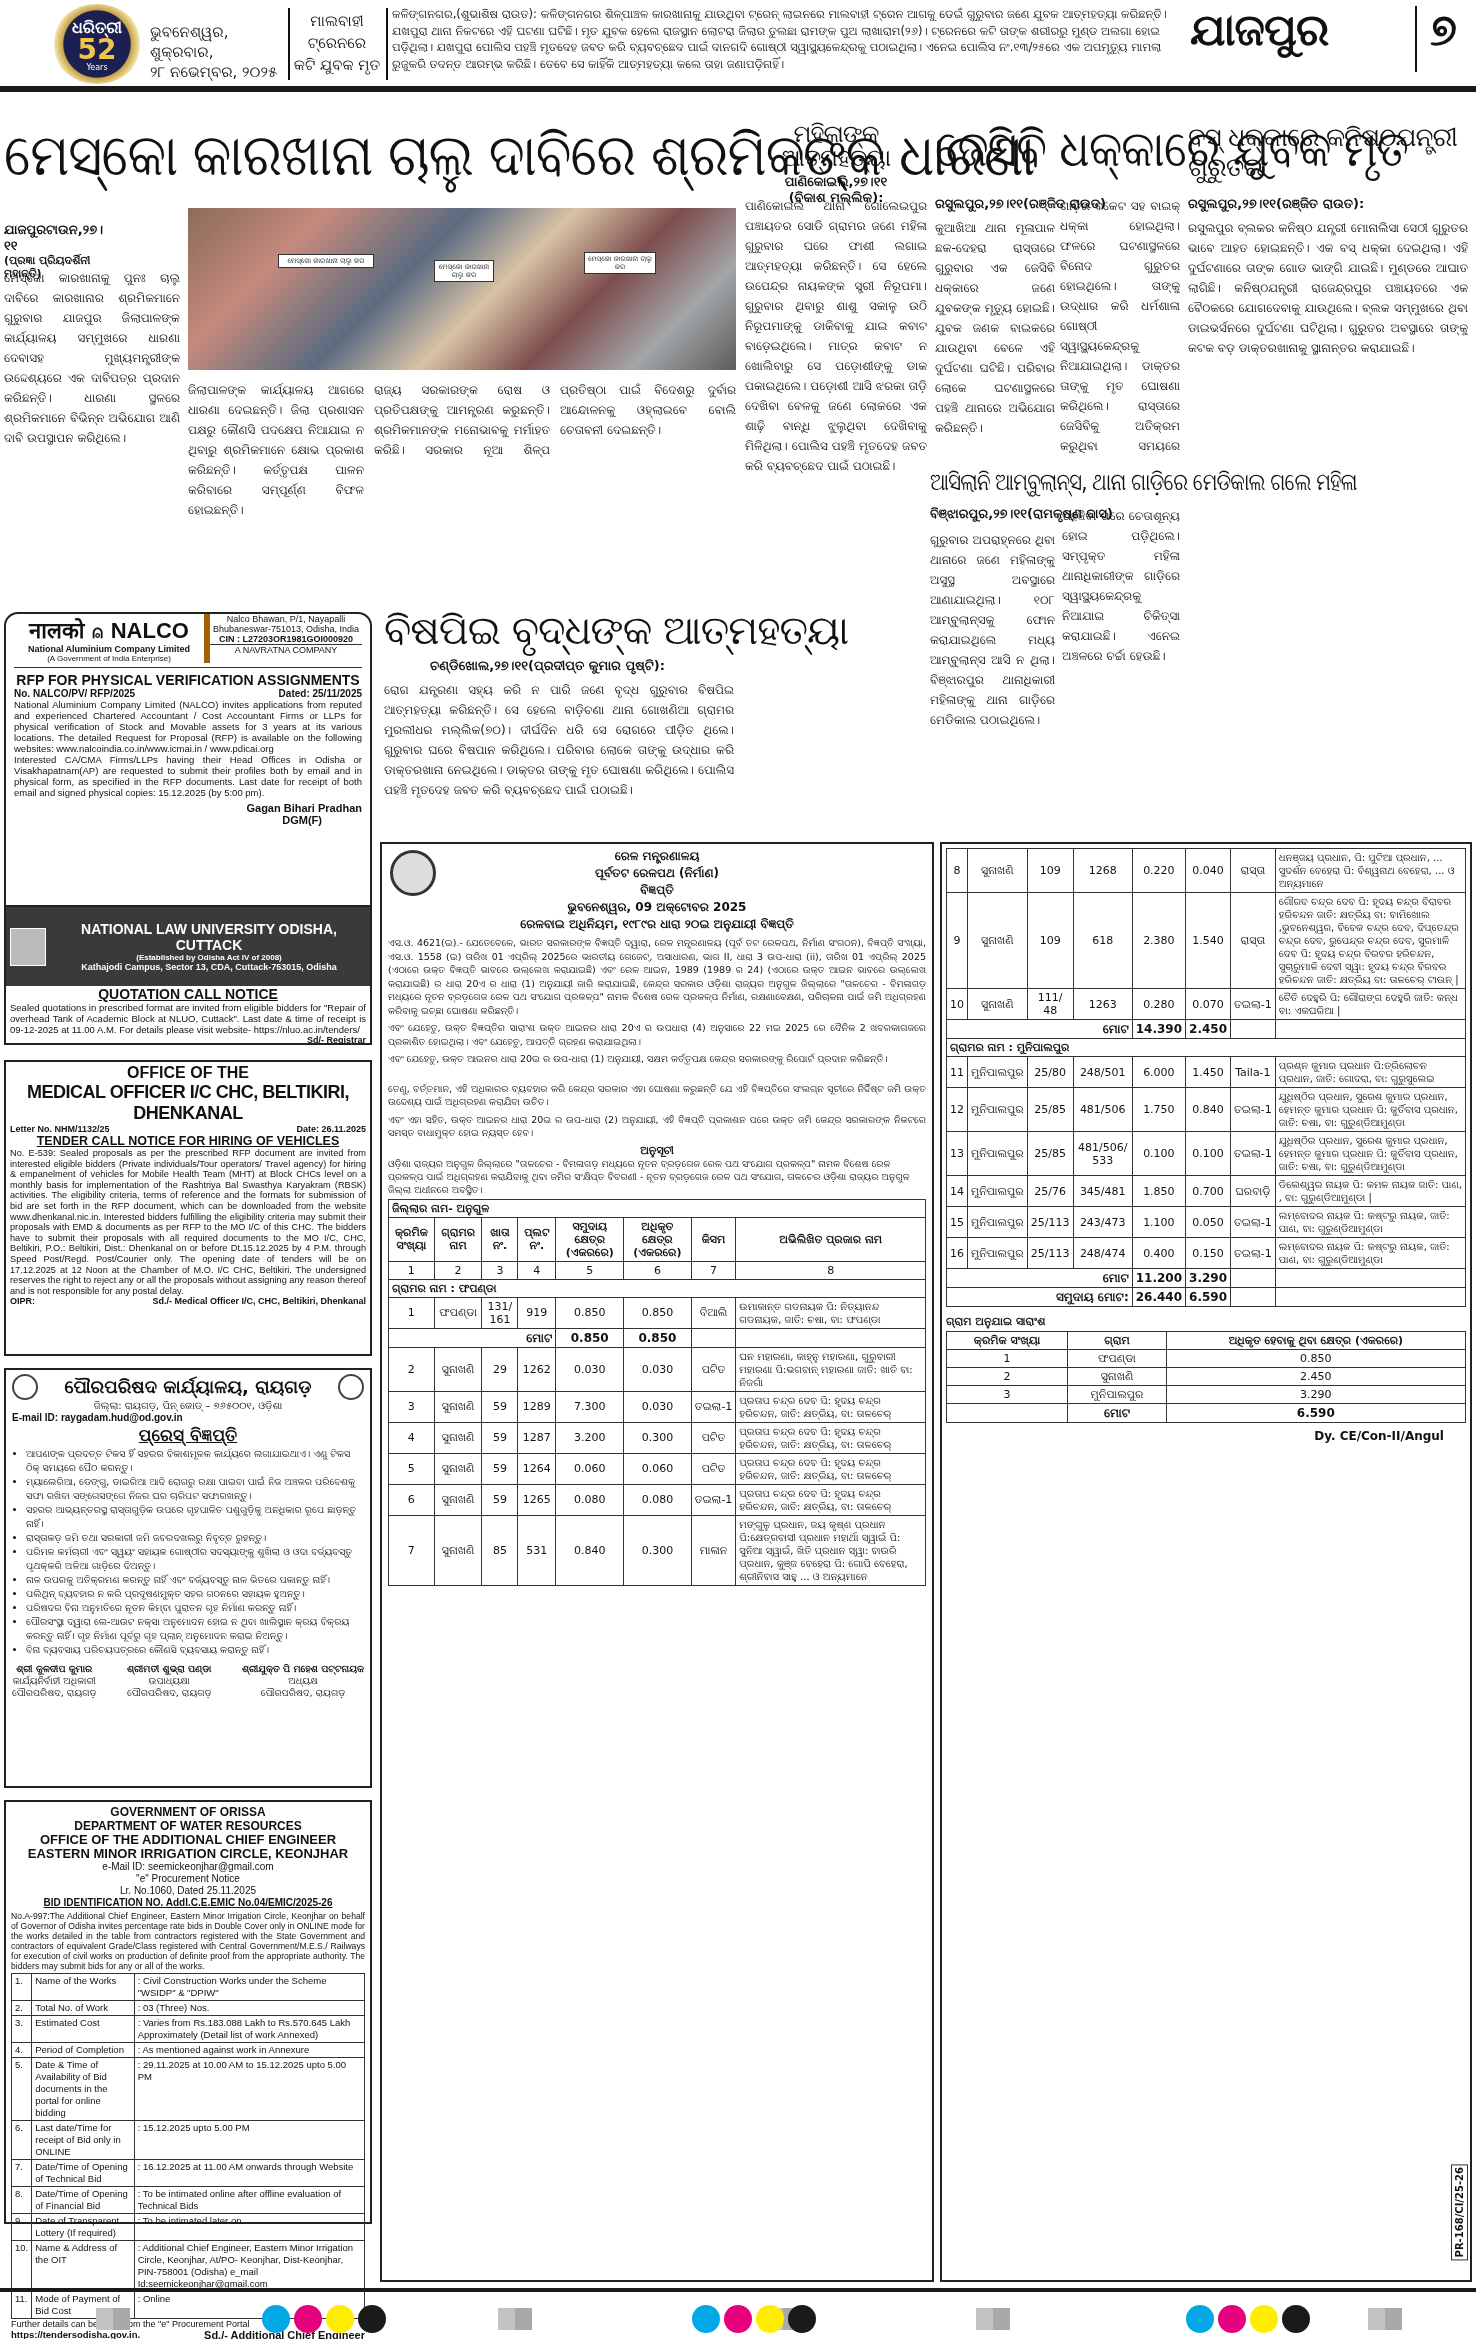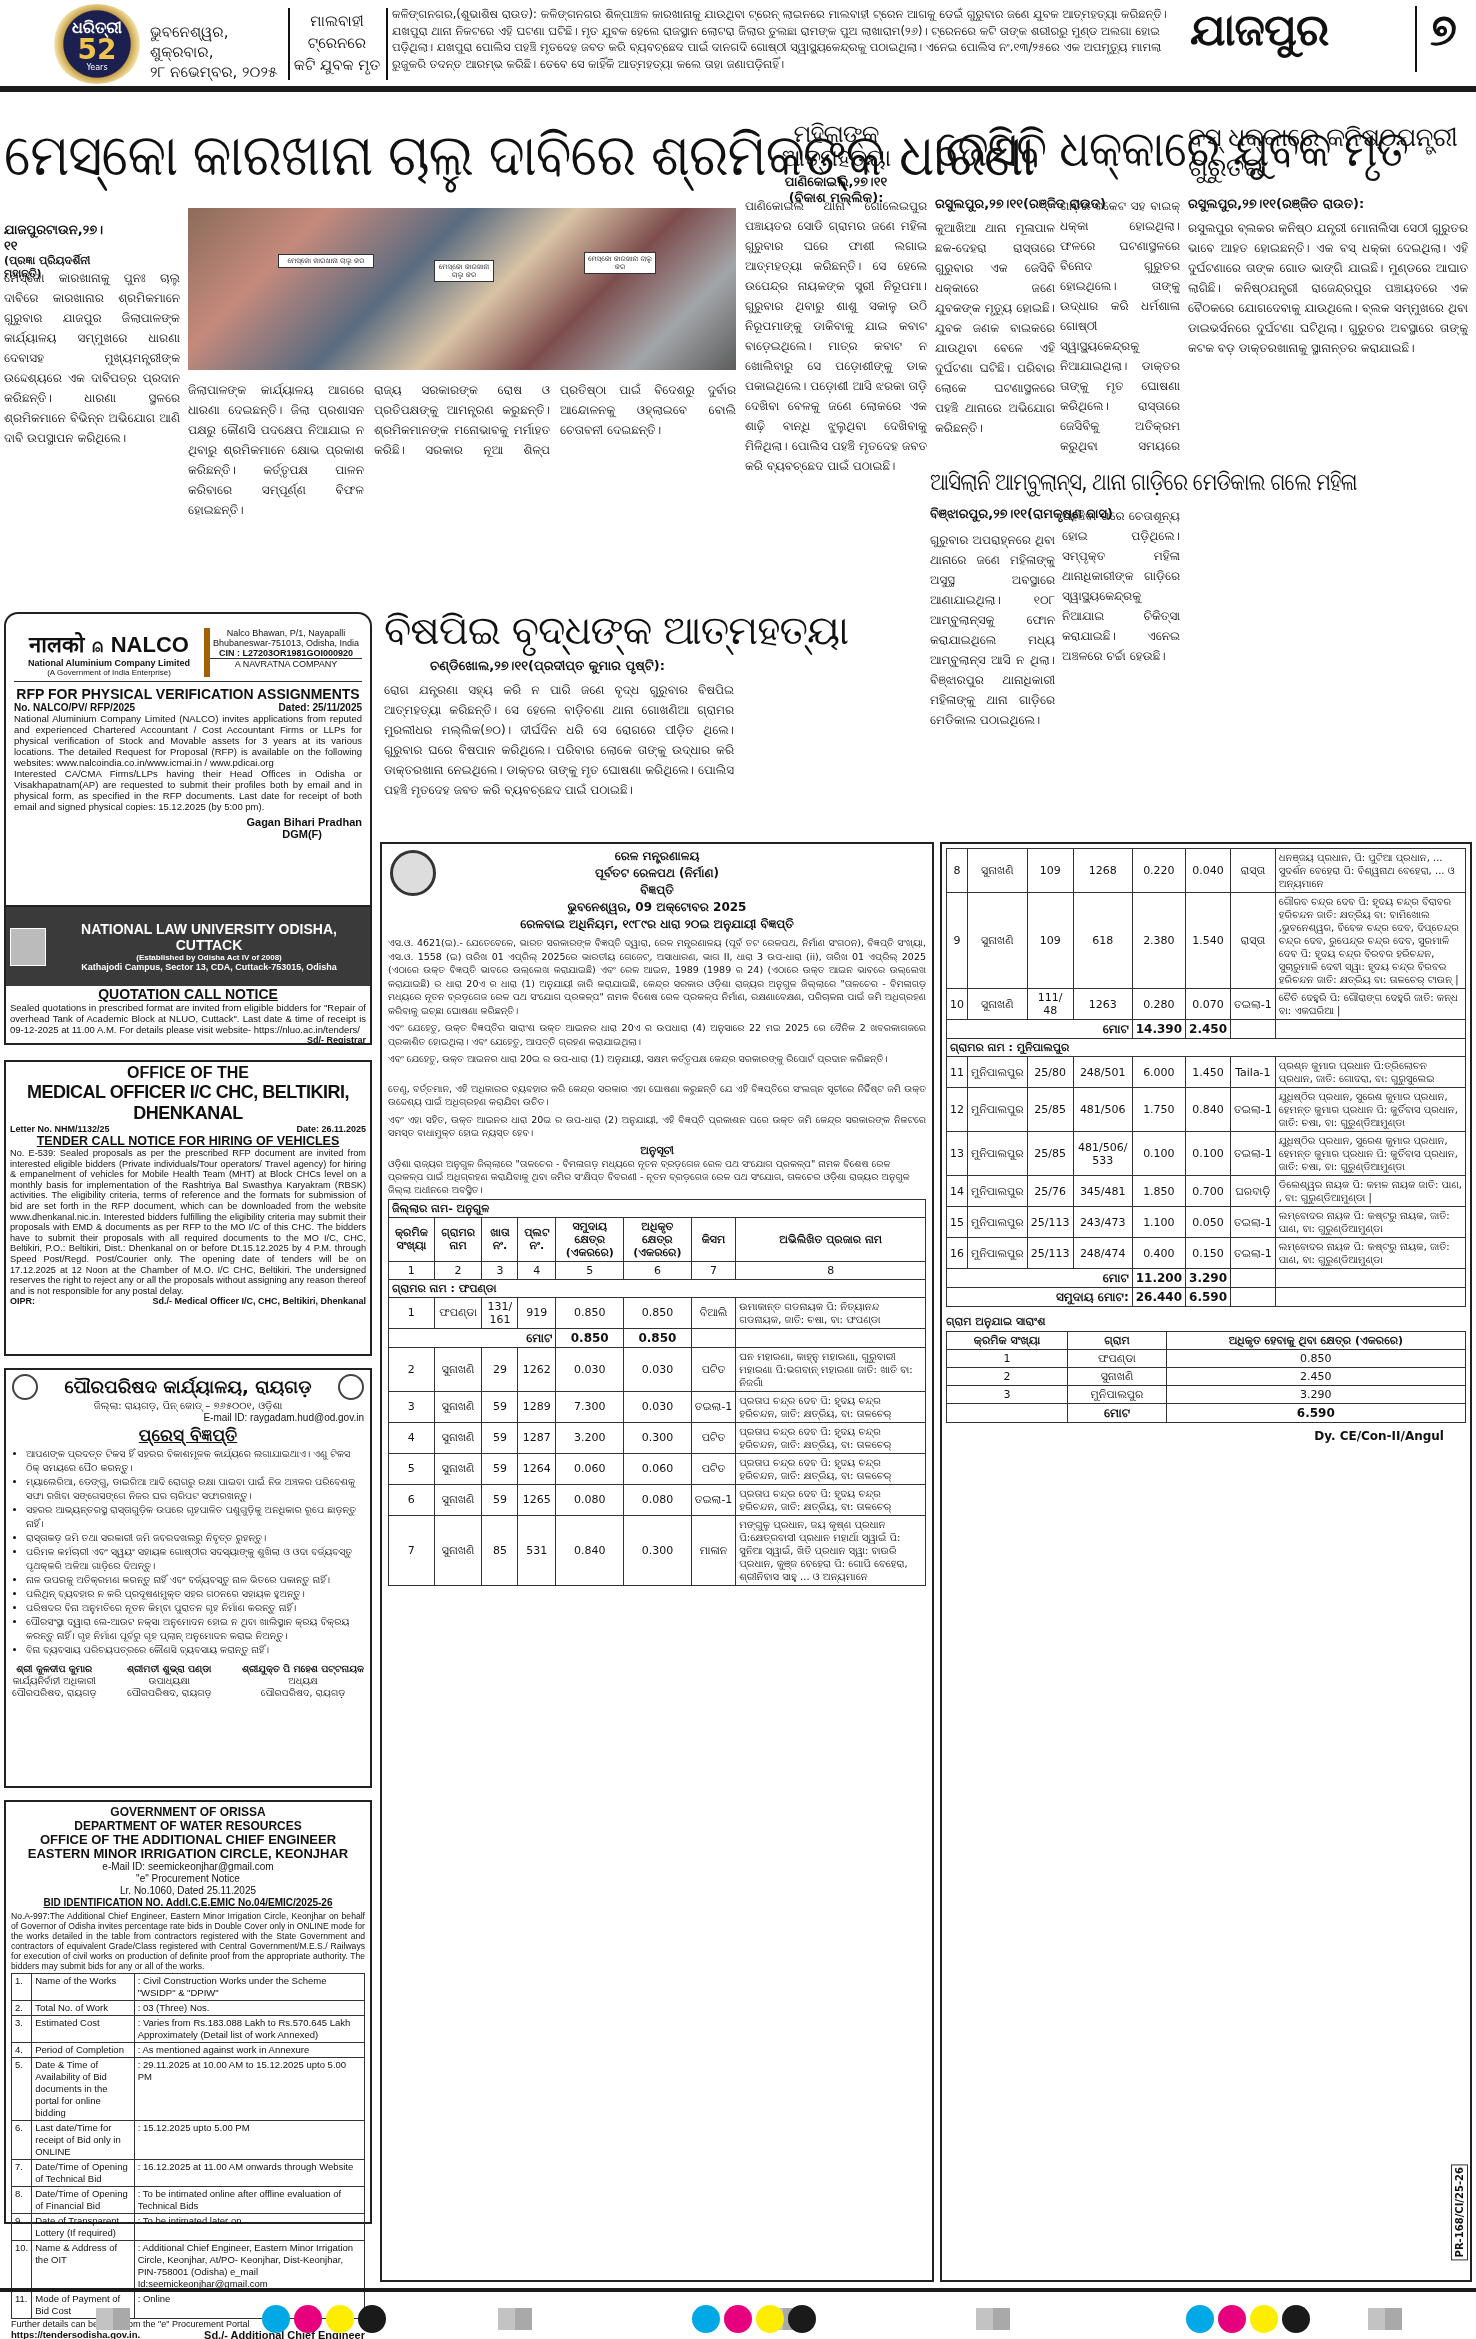--- a/index.html
+++ b/index.html
@@ -99,21 +99,21 @@
 
 <div class="abs hl" style="left:930px;top:470px;font-size:24px;white-space:nowrap;transform:scaleX(0.82);transform-origin:left top">ଆସିଲାନି ଆମ୍ବୁଲାନ୍ସ, ଥାନା ଗାଡ଼ିରେ ମେଡିକାଲ ଗଲେ ମହିଳା</div>
 <div class="abs dl" style="left:930px;top:506px">ବିଞ୍ଝାରପୁର,୨୭।୧୧(ରାମକୃଷ୍ଣ ଦାସ)</div>
 <div class="abs col" style="left:930px;top:530px;width:125px;height:300px;overflow:hidden">ଗୁରୁବାର ଅପରାହ୍ନରେ ଥିବା ଥାନାରେ ଜଣେ ମହିଳାଙ୍କୁ ଅସୁସ୍ଥ ଅବସ୍ଥାରେ ଆଣାଯାଇଥିଲା। ୧୦୮ ଆମ୍ବୁଲାନ୍ସକୁ ଫୋନ କରାଯାଇଥିଲେ ମଧ୍ୟ ଆମ୍ବୁଲାନ୍ସ ଆସି ନ ଥିଲା। ବିଞ୍ଝାରପୁର ଥାନାଧିକାରୀ ମହିଳାଙ୍କୁ ଥାନା ଗାଡ଼ିରେ ମେଡିକାଲ ପଠାଇଥିଲେ।</div>
 <div class="abs col" style="left:1062px;top:506px;width:118px;height:324px;overflow:hidden">ପହଞ୍ଚିବା ପରେ ଚେତାଶୂନ୍ୟ ହୋଇ ପଡ଼ିଥିଲେ। ସମ୍ପୃକ୍ତ ମହିଳା ଥାନାଧିକାରୀଙ୍କ ଗାଡ଼ିରେ ସ୍ୱାସ୍ଥ୍ୟକେନ୍ଦ୍ରକୁ ନିଆଯାଇ ଚିକିତ୍ସା କରାଯାଇଛି। ଏନେଇ ଅଞ୍ଚଳରେ ଚର୍ଚ୍ଚା ହେଉଛି।</div>
 
 <div id="hl-bus" class="abs hl" style="width:280px">ବସ୍ ଧକ୍କାରେ କନିଷ୍ଠଯନ୍ତ୍ରୀ ଗୁରୁତର</div>
 <div class="abs dl" style="left:1188px;top:196px">ରସୁଲପୁର,୨୭।୧୧(ରଞ୍ଜିତ ରାଉତ):</div>
 <div class="abs col" style="left:1188px;top:218px;width:280px;height:612px;overflow:hidden">ରସୁଲପୁର ବ୍ଲକର କନିଷ୍ଠ ଯନ୍ତ୍ରୀ ମୋନାଲିସା ସେଠୀ ଗୁରୁତର ଭାବେ ଆହତ ହୋଇଛନ୍ତି। ଏକ ବସ୍ ଧକ୍କା ଦେଇଥିଲା। ଏହି ଦୁର୍ଘଟଣାରେ ତାଙ୍କ ଗୋଡ ଭାଙ୍ଗି ଯାଇଛି। ମୁଣ୍ଡରେ ଆଘାତ ଲାଗିଛି। କନିଷ୍ଠଯନ୍ତ୍ରୀ ରାଜେନ୍ଦ୍ରପୁର ପଞ୍ଚାୟତରେ ଏକ ବୈଠକରେ ଯୋଗଦେବାକୁ ଯାଉଥିଲେ। ବ୍ଲକ ସମ୍ମୁଖରେ ଥିବା ଡାଇଭର୍ସନରେ ଦୁର୍ଘଟଣା ଘଟିଥିଲା। ଗୁରୁତର ଅବସ୍ଥାରେ ତାଙ୍କୁ କଟକ ବଡ଼ ଡାକ୍ତରଖାନାକୁ ସ୍ଥାନାନ୍ତର କରାଯାଇଛି।</div>
 
-<div class="abs ad-rounded" style="left:4px;top:612px;width:368px;height:308px;padding:14px 8px">
+<div class="abs ad-rounded" style="left:4px;top:612px;width:368px;height:308px;padding:0 8px">
   <div style="display:flex;border-bottom:1px solid #333;padding-bottom:4px">
     <div style="width:190px;text-align:center">
       <div style="font-size:22px;font-weight:bold"><span>नालको</span> <span style="font-size:18px">⍝</span> <span class="nalco-word">NALCO</span></div>
       <div class="sans" style="font-size:9px;font-weight:bold">National Aluminium Company Limited</div>
       <div class="sans" style="font-size:8px">(A Government of India Enterprise)</div>
     </div>
     <div style="flex:1;border-left:6px solid #a16207;text-align:center;font-size:9px" class="sans">
       <div>Nalco Bhawan, P/1, Nayapalli</div>
       <div>Bhubaneswar-751013, Odisha, India</div>
       <div style="font-weight:bold;border-bottom:1px solid #333">CIN : L27203OR1981GOI000920</div>
@@ -160,21 +160,21 @@
   </div>
 </div>
 
 <div class="abs ad" style="left:4px;top:1368px;width:368px;height:420px;padding:4px 6px">
   <div style="display:flex;align-items:center;justify-content:space-between">
     <div style="width:26px;height:26px;border-radius:50%;border:2px solid #444"></div>
     <div style="font-size:18px;font-weight:bold">ପୌରପରିଷଦ କାର୍ଯ୍ୟାଳୟ, ରାୟଗଡ଼</div>
     <div style="width:26px;height:26px;border-radius:50%;border:2px solid #444"></div>
   </div>
   <div style="text-align:center;font-size:10px">ଜିଲ୍ଲା: ରାୟଗଡ଼, ପିନ୍ କୋଡ୍ – ୭୬୫୦୦୧, ଓଡ଼ିଶା</div>
-  <div class="sans" style="text-align:right;font-size:10px;font-weight:normal">E-mail ID: raygadam.hud@od.gov.in</div>
+  <div class="sans" style="text-align:left;font-size:10px;font-weight:bold">E-mail ID: raygadam.hud@od.gov.in</div>
   <div style="text-align:center;font-size:17px;font-weight:bold;text-decoration:underline;margin:2px 0">ପ୍ରେସ୍ ବିଜ୍ଞପ୍ତି</div>
   <ul id="rayagada-bullets" style="list-style:disc;padding-left:14px;font-size:9.6px;line-height:14px">
       <li>ଆପଣଙ୍କ ପ୍ରଦତ୍ତ ଟିକସ ହିଁ ସହରର ବିକାଶମୂଳକ କାର୍ଯ୍ୟରେ ଲଗାଯାଇଥାଏ। ଏଣୁ ଟିକସ ଠିକ୍ ସମୟରେ ପୈଠ କରନ୍ତୁ।</li>
       <li>ମ୍ୟାଲେରିଆ, ଡେଙ୍ଗୁ, ଡାଇରିଆ ଆଦି ରୋଗରୁ ରକ୍ଷା ପାଇବା ପାଇଁ ନିଜ ଅଞ୍ଚଳର ପରିବେଶକୁ ସଫା ରଖିବା ସଙ୍ଗେସଙ୍ଗେ ନିଜର ଘର ଚାରିପଟ ସଫାରଖନ୍ତୁ।</li>
       <li>ସହରର ଆଭ୍ୟନ୍ତରସ୍ଥ ରାସ୍ତାଗୁଡ଼ିକ ଉପରେ ଗୃହପାଳିତ ପଶୁଗୁଡ଼ିକୁ ଅନଧିକାର ରୂପେ ଛାଡ଼ନ୍ତୁ ନାହିଁ।</li>
       <li>ରାସ୍ତାକଡ଼ ଜମି ତଥା ସରକାରୀ ଜମି ଜବରଦଖଲରୁ ନିବୃତ୍ତ ରୁହନ୍ତୁ।</li>
       <li>ପରିମଳ କର୍ମଚାରୀ ଏବଂ ସ୍ୱୟଂ ସହାୟକ ଗୋଷ୍ଠୀର ସଦସ୍ୟାଙ୍କୁ ଶୁଖିଲା ଓ ଓଦା ବର୍ଜ୍ୟବସ୍ତୁ ପୃଥକ୍‌କରି ଅଳିଆ ଗାଡ଼ିରେ ଦିଅନ୍ତୁ।</li>
       <li>ନାଳ ଉପରକୁ ଅତିକ୍ରମଣ କରନ୍ତୁ ନାହିଁ ଏବଂ ବର୍ଜ୍ୟବସ୍ତୁ ନାଳ ଭିତରେ ପକାନ୍ତୁ ନାହିଁ।</li>
       <li>ପଲିଥିନ୍ ବ୍ୟବହାର ନ କରି ପ୍ରଦୂଷଣମୁକ୍ତ ସହର ଗଠନରେ ସହାୟକ ହୁଅନ୍ତୁ।</li>
       <li>ପରିଷଦର ବିନା ଅନୁମତିରେ ନୂତନ କିମ୍ବା ପୁରାତନ ଗୃହ ନିର୍ମାଣ କରନ୍ତୁ ନାହିଁ।</li>

